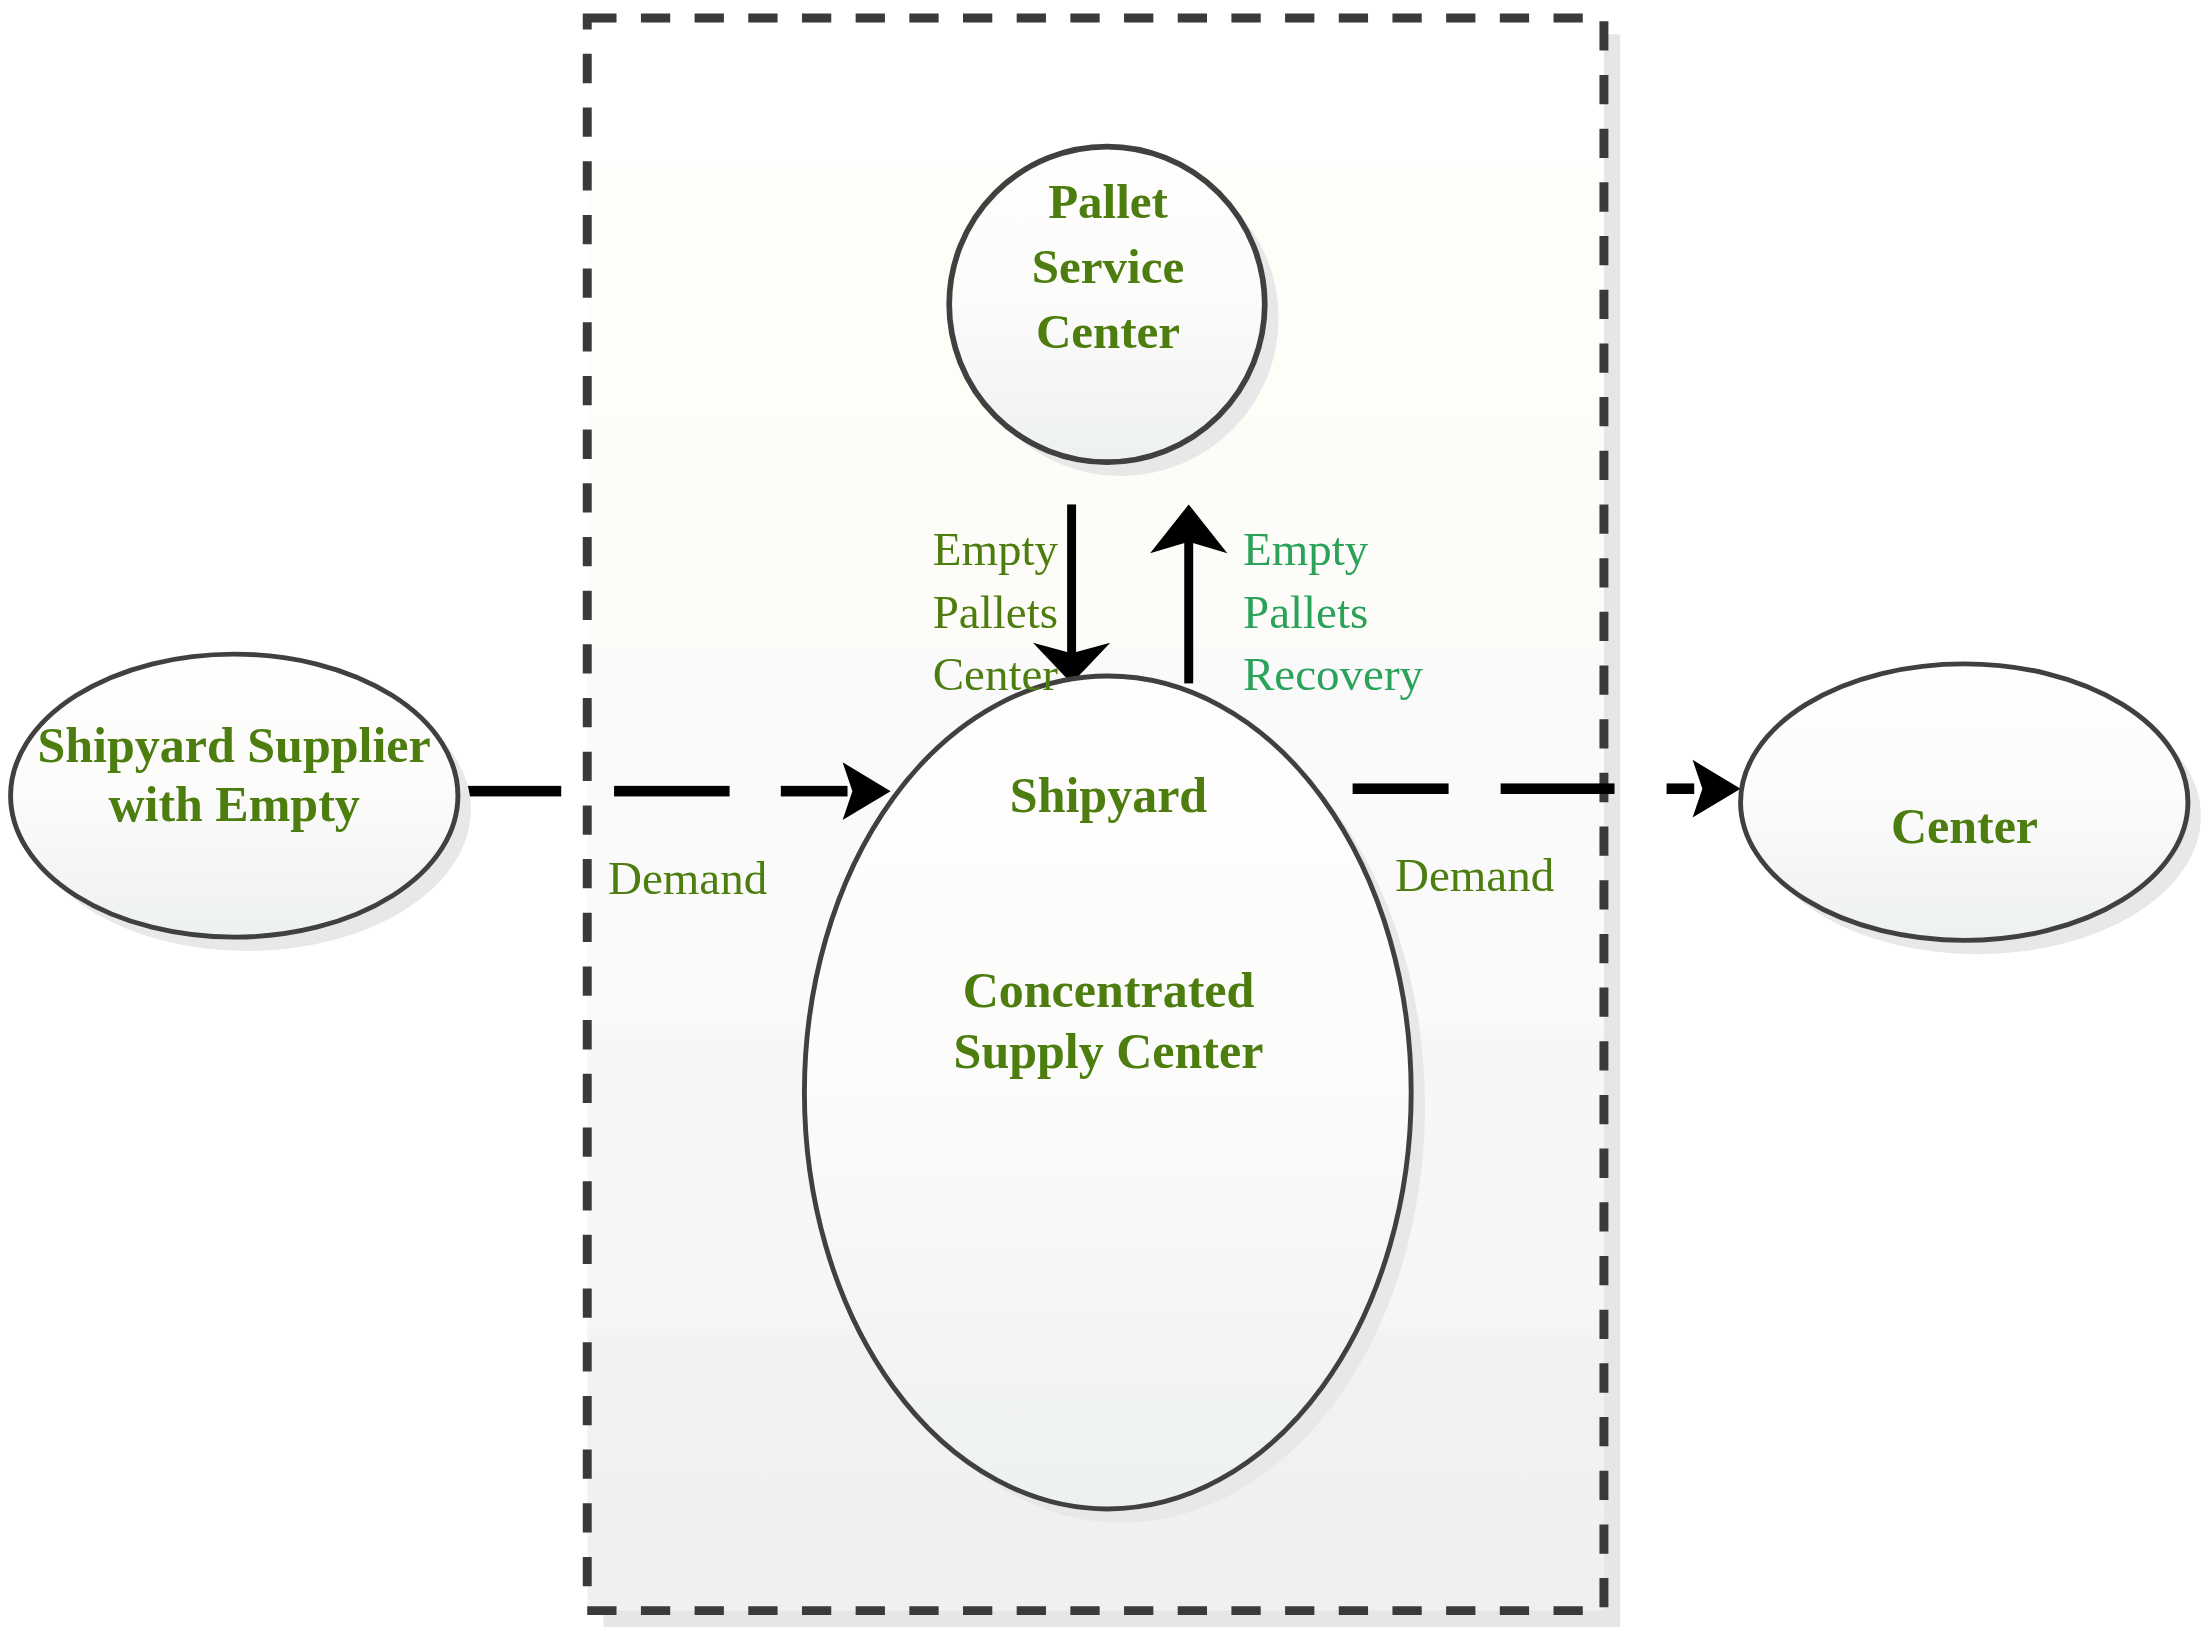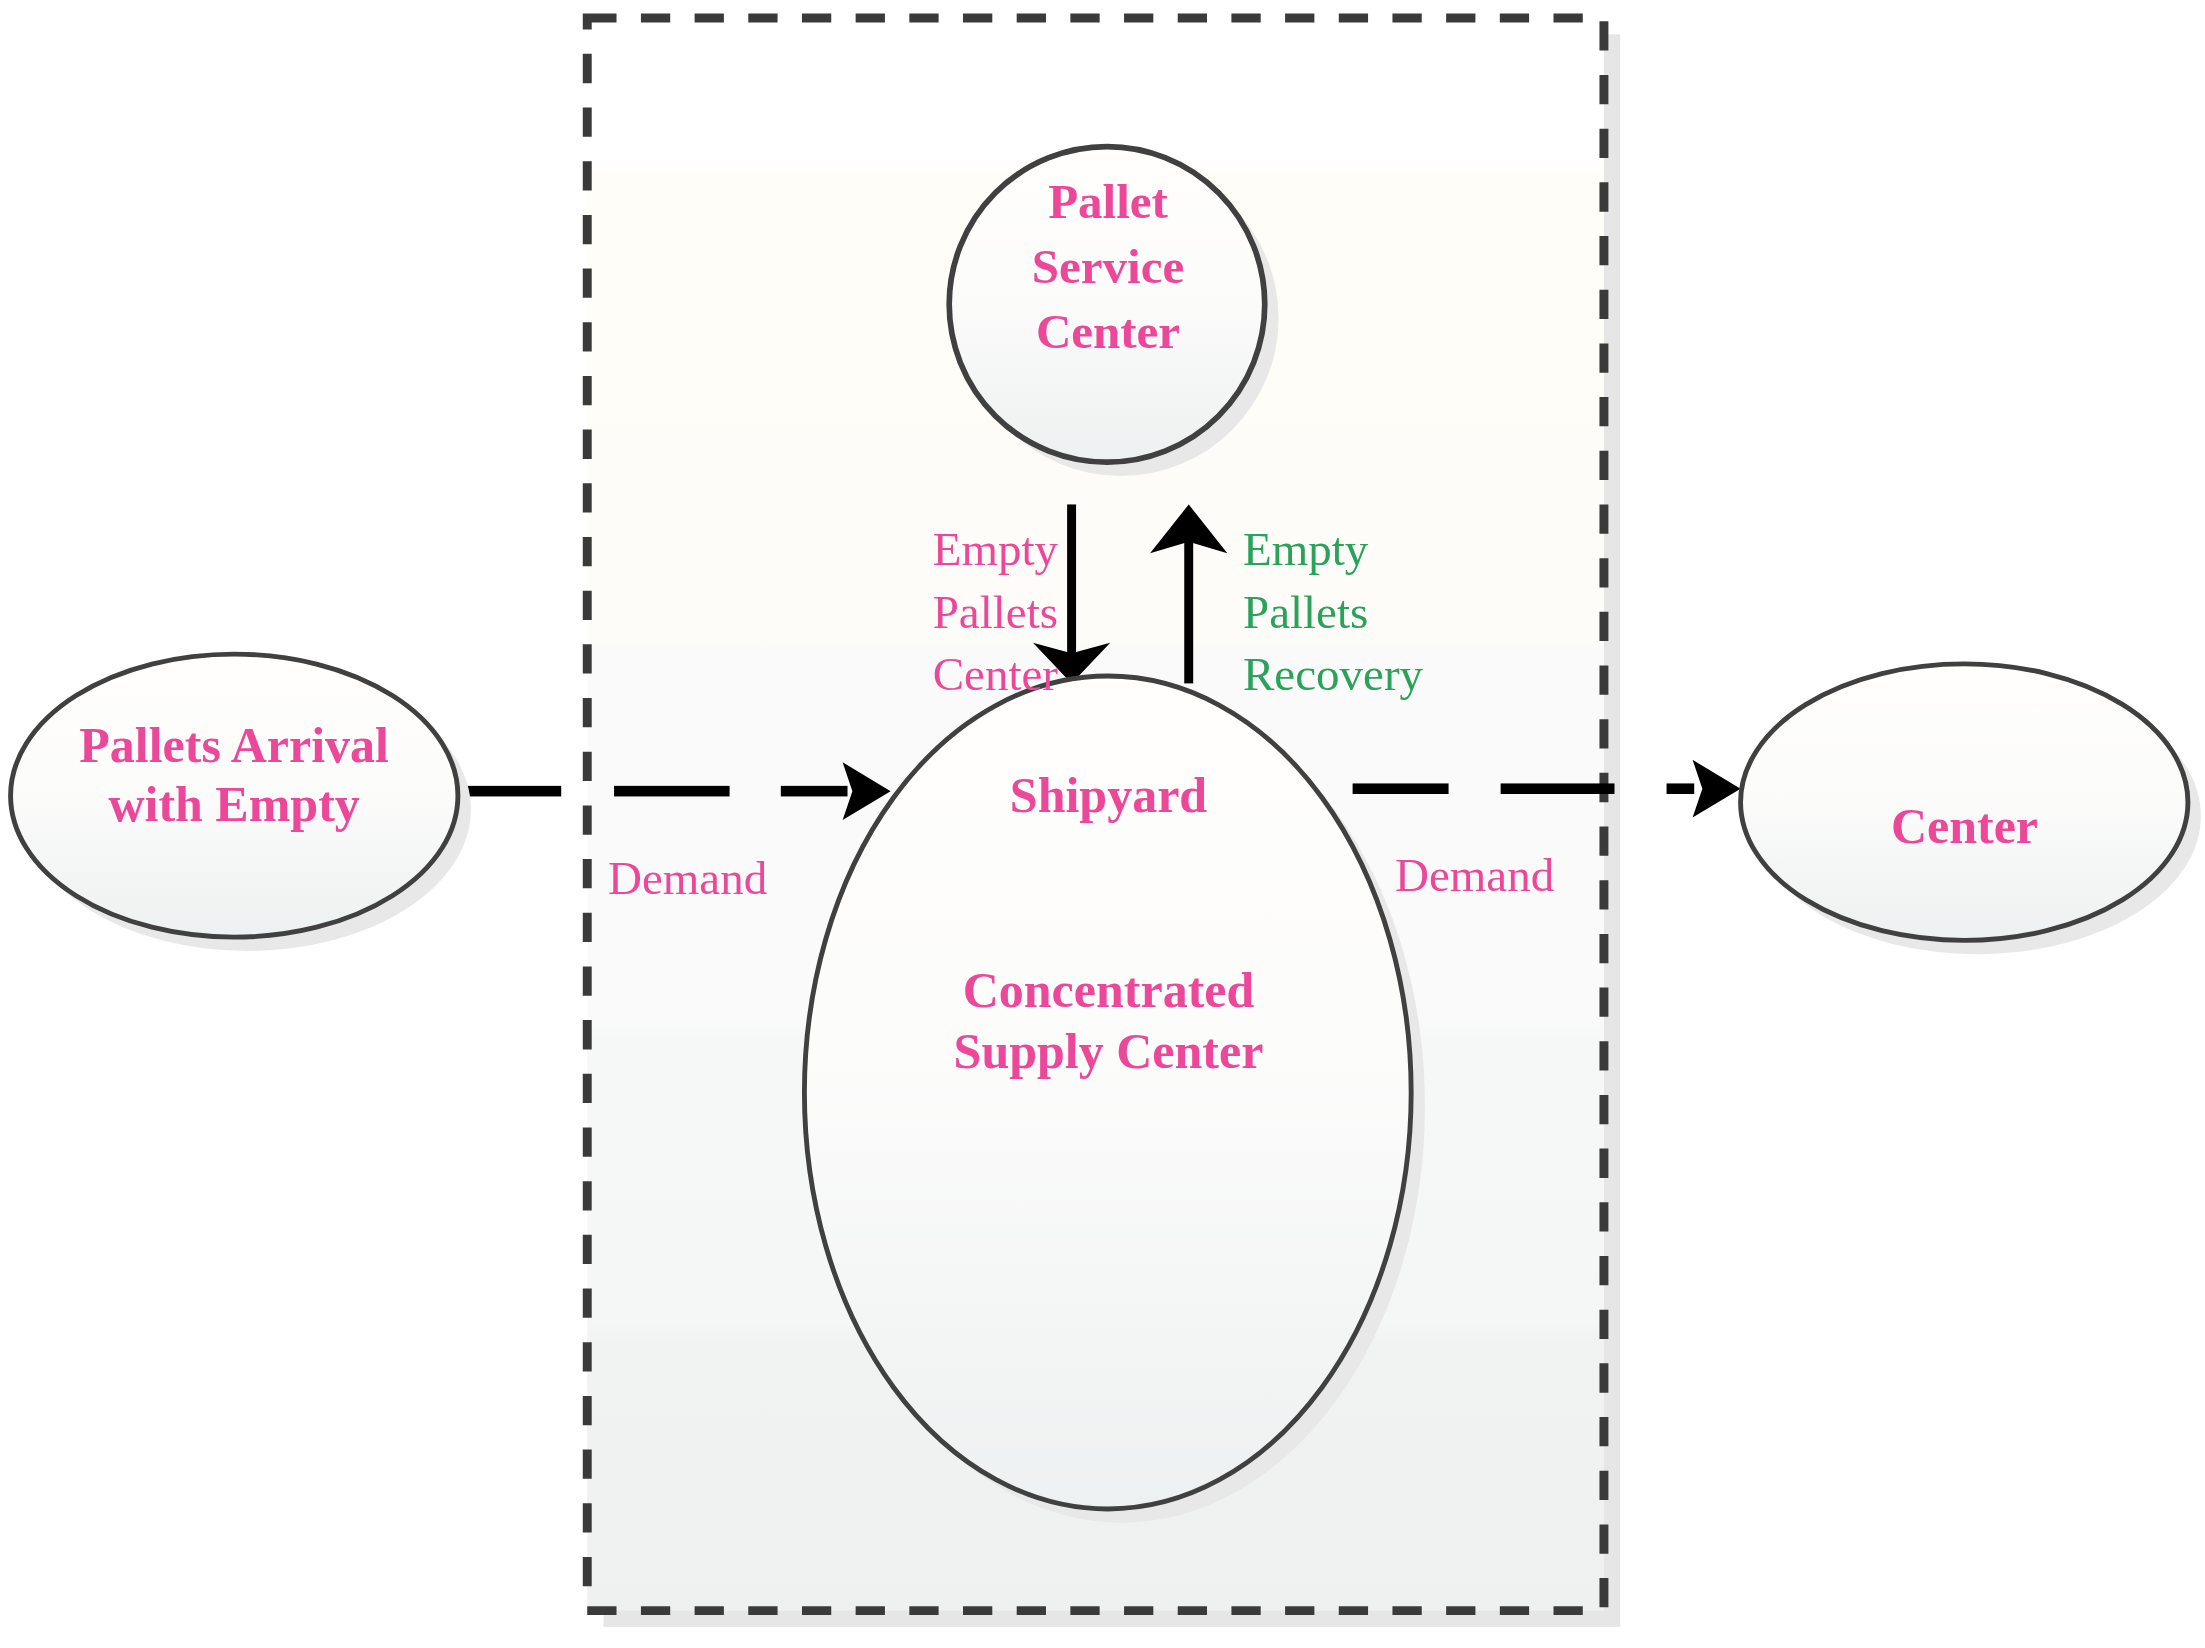--- a/index.html
+++ b/index.html
@@ -21,21 +21,21 @@
   #diagram-svg {
     position: absolute;
     left: 0;
     top: 0;
     width: 2205px;
     height: 1649px;
   }
   
   .lbl {
     position: absolute;
-    color: #ec4899;
+    color: #4d7c0f;
     white-space: pre;
     text-align: center;
     line-height: 1.18;
     pointer-events: none;
   }
   .lbl.bold   { font-weight: bold; }
   .lbl.normal { font-weight: normal; margin-top: 36px; }
 
   
   #supplier-label {
@@ -157,21 +157,21 @@
       <ellipse cx="1379" cy="1360" rx="373" ry="512" fill="#e8e8e8"></ellipse>
       <ellipse cx="1362" cy="1343" rx="373" ry="512" fill="url(#nodeFill)" stroke="#404040" stroke-width="6"></ellipse>
     </g>
 
     <g>
       <ellipse cx="2431" cy="1003" rx="275" ry="170" fill="#e8e8e8"></ellipse>
       <ellipse cx="2415" cy="986" rx="275" ry="170" fill="url(#nodeFill)" stroke="#404040" stroke-width="6"></ellipse>
     </g>
   </svg>
 
-  <div class="lbl bold" id="supplier-label"><span>Pallets Arrival</span><br><span>with Empty</span></div>
+  <div class="lbl bold" id="supplier-label"><span>Shipyard Supplier</span><br><span>with Empty</span></div>
 
   <div class="lbl bold" id="psc-label"><span>Pallet</span><br><span>Service</span><br><span>Center</span></div>
 
   <div class="lbl bold" id="csc-label"><span>Concentrated</span><br><span>Supply Center</span></div>
 
   <div class="lbl bold" id="shipyard-label">Shipyard</div>
 
   <div class="lbl bold" id="manufacturing-label"><br><span>Center</span></div>
 
   <div class="lbl normal" id="arrival-label"><span>Empty</span><br><span>Pallets</span><br><span>Center</span></div>

